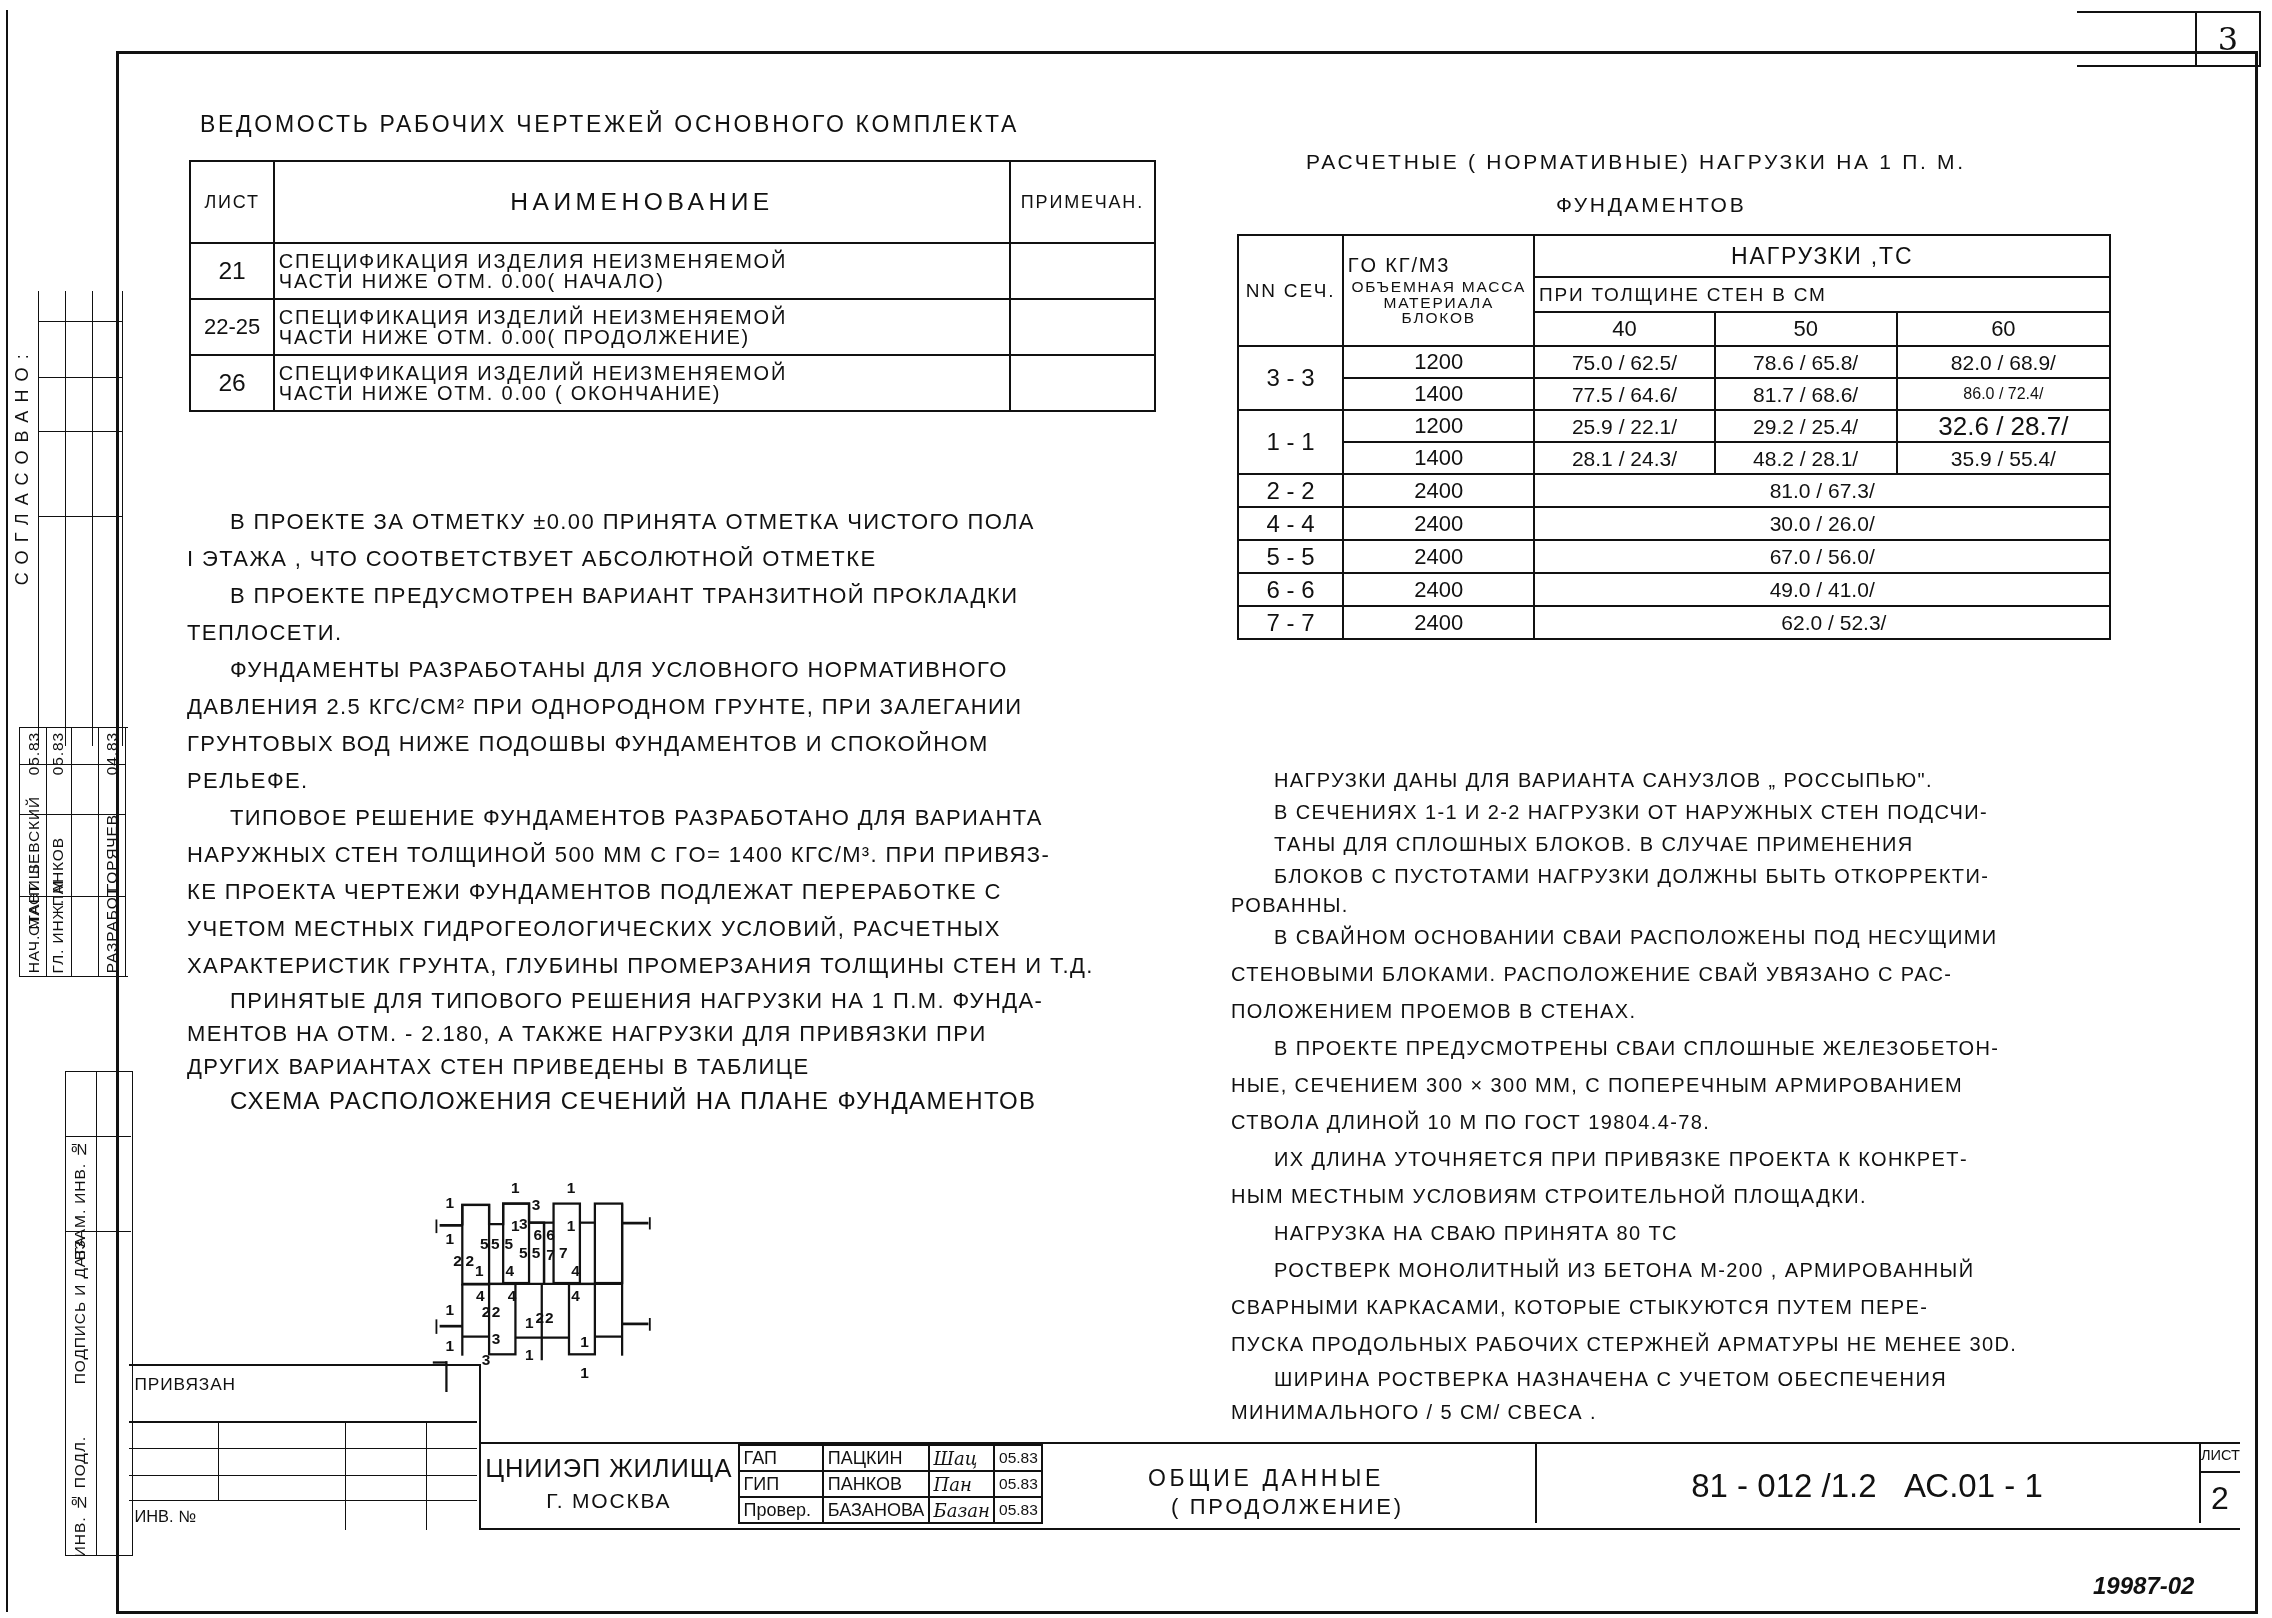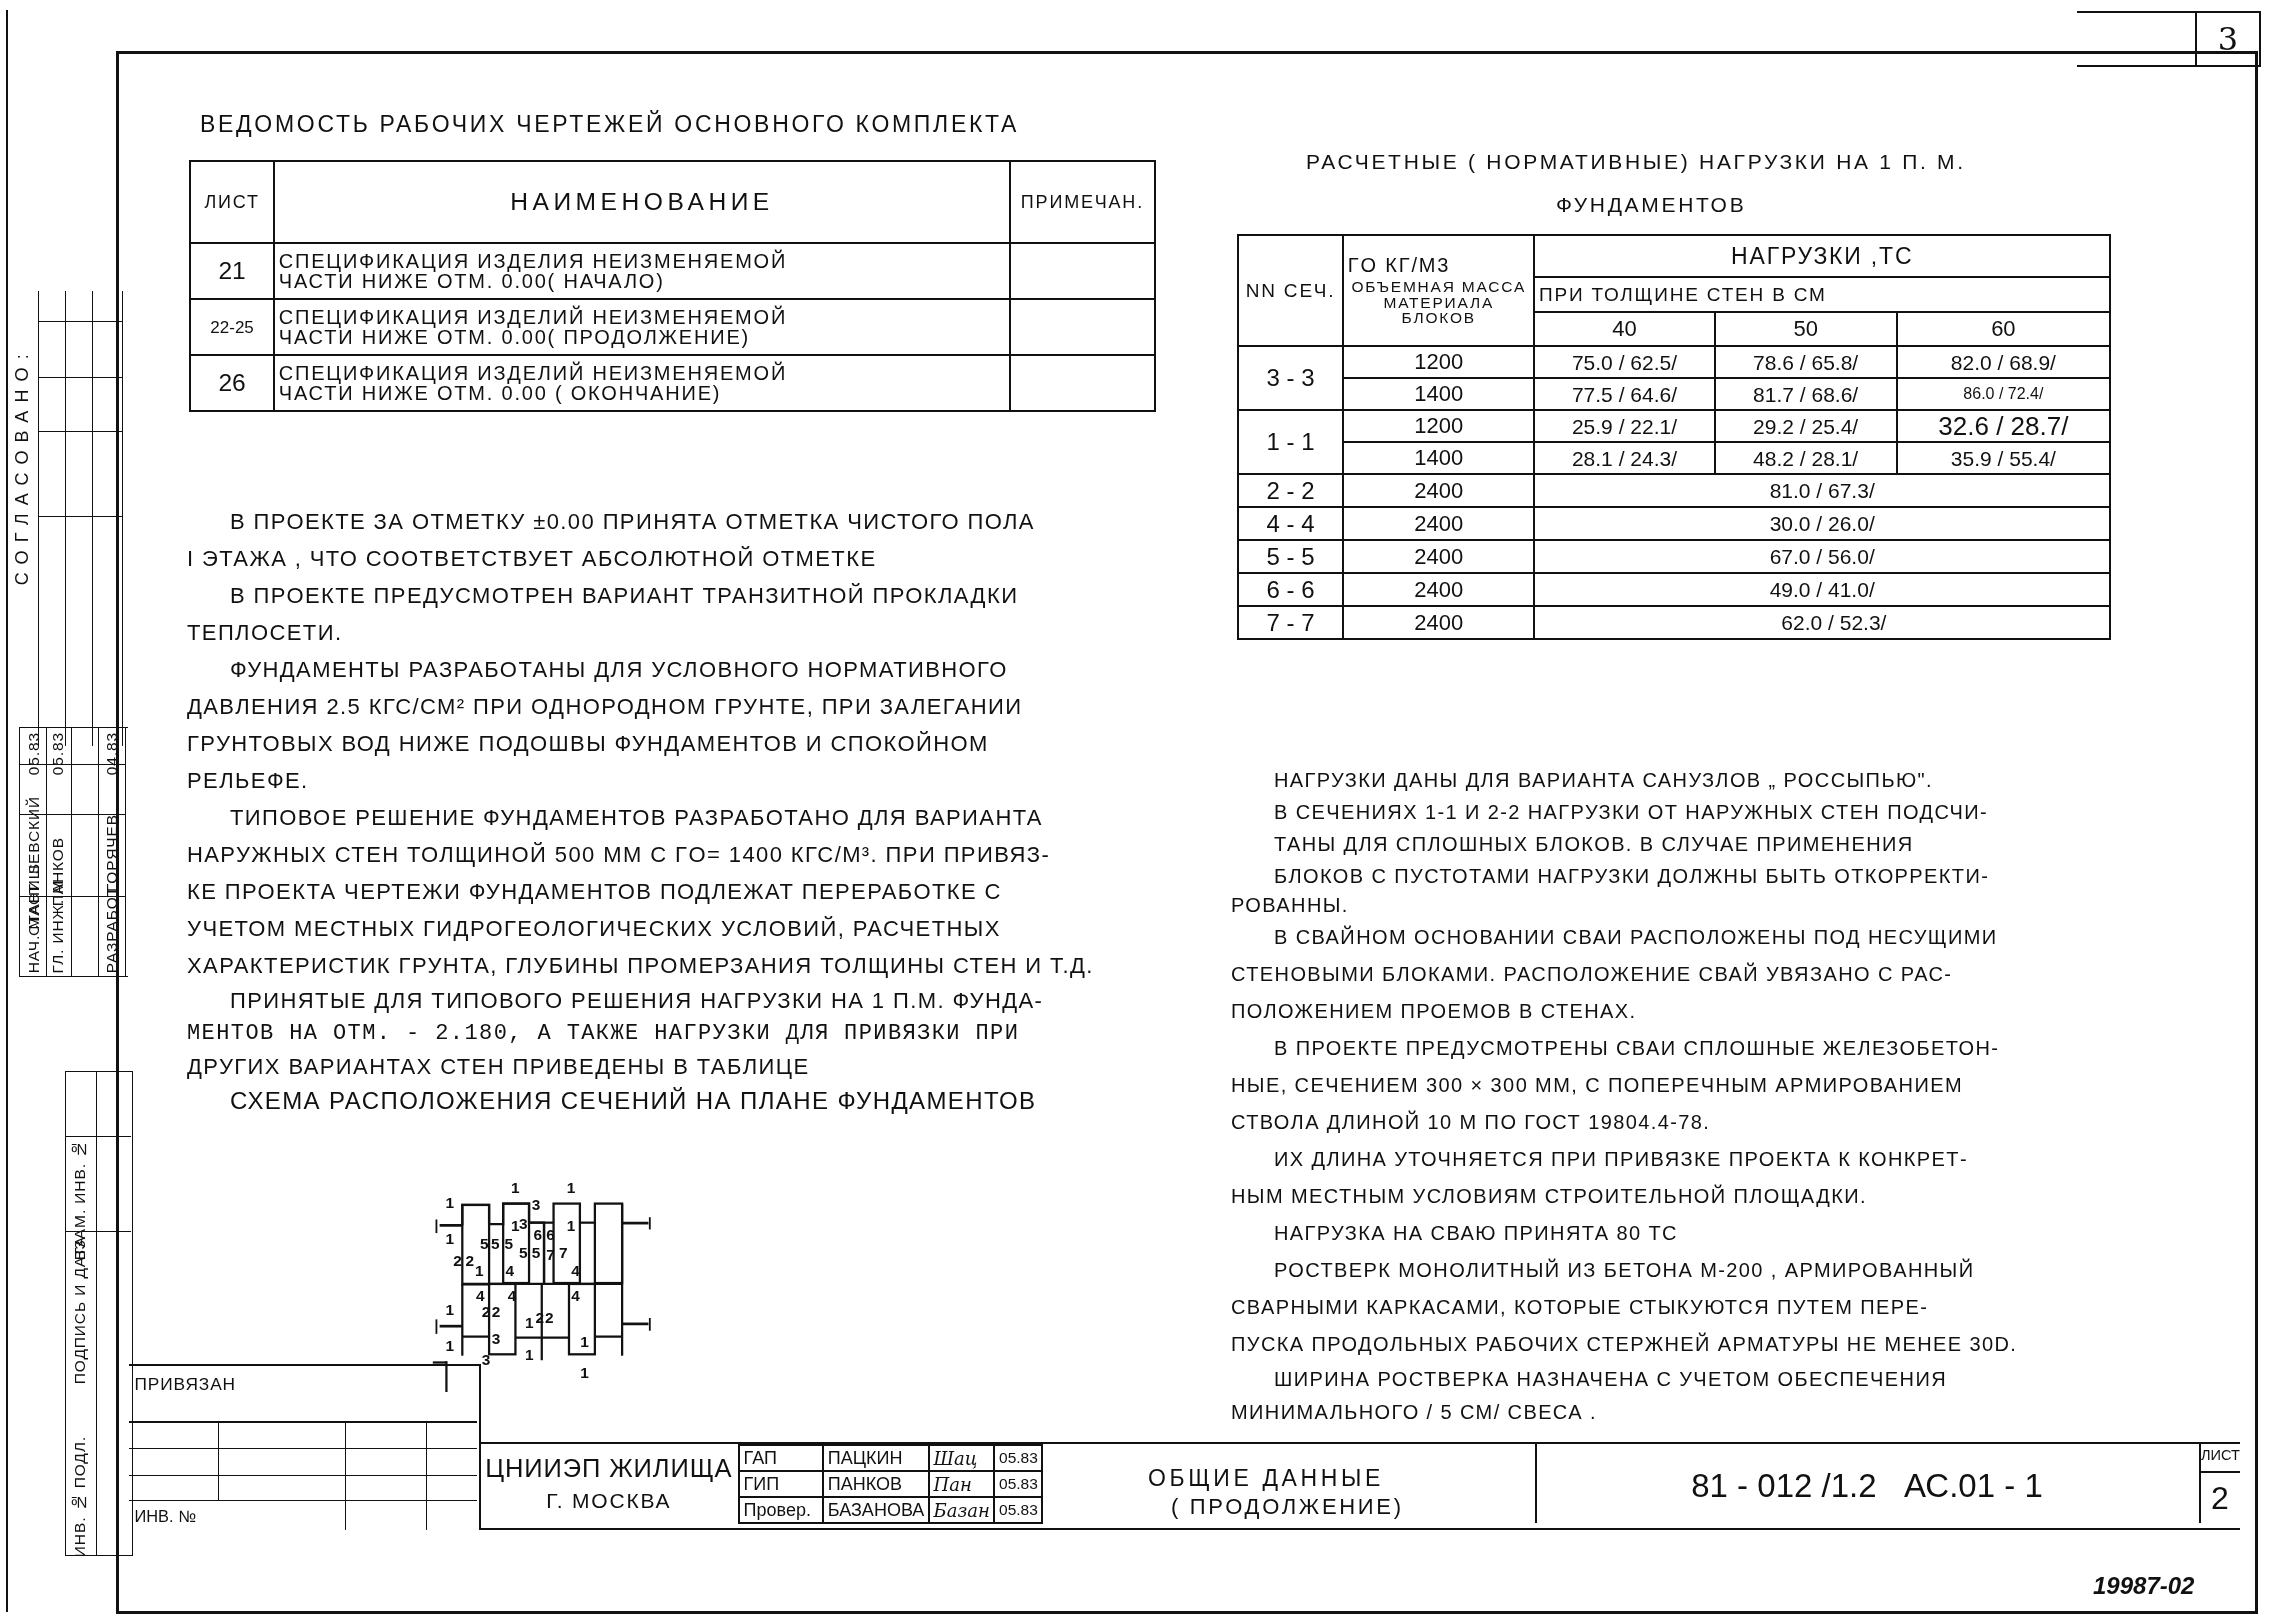--- a/index.html
+++ b/index.html
@@ -89,21 +89,21 @@
   </tr>
   <tr style="height:56px;">
     <td class="c" style="font-size:24.6px;">21</td>
     <td class="caps">
           <div>Спецификация изделия неизменяемой</div>
           <div>части ниже отм. 0.00( начало)</div>
         </td>
     <td></td>
   </tr>
   <tr style="height:56px;">
-    <td class="c" style="font-size:17px;padding:8px;">22-25</td>
+    <td class="c" style="font-size:22px;padding:8px;">22-25</td>
     <td class="caps">
           <div>Спецификация изделий неизменяемой</div>
           <div>части ниже отм. 0.00( продолжение)</div>
         </td>
     <td></td>
   </tr>
   <tr style="height:56px;">
     <td class="c" style="font-size:24.6px;">26</td>
     <td class="caps">
           <div>Спецификация изделий неизменяемой</div>
@@ -196,21 +196,21 @@
   <p class="ind">Фундаменты разработаны для условного нормативного</p>
   <p>давления 2.5 кгс/см² при однородном грунте, при залегании</p>
   <p>грунтовых вод ниже подошвы фундаментов и спокойном</p>
   <p>рельефе.</p>
   <p class="ind">Типовое решение фундаментов разработано для варианта</p>
   <p>наружных стен толщиной 500 мм с γо= 1400 кгс/м³. При привяз-</p>
   <p>ке проекта чертежи фундаментов подлежат переработке с</p>
   <p>учетом местных гидрогеологических условий, расчетных</p>
   <p>характеристик грунта, глубины промерзания толщины стен и т.д.</p>
   <p class="ind" style="line-height:33px;">Принятые для типового решения нагрузки на 1 п.м. фунда-</p>
-  <p style="line-height:33px;font-family:Liberation Mono, monospace;">ментов на отм. - 2.180, а также нагрузки для привязки при</p>
+  <p style="line-height:33px;">ментов на отм. - 2.180, а также нагрузки для привязки при</p>
   <p style="line-height:33px;">других вариантах стен приведены в таблице</p>
   <p class="ind" style="line-height:36px;font-size:24px;">Схема расположения сечений на плане фундаментов</p>
 </div>
 
 <div class="abs para" style="left:1231px;top:764px;font-size:20px;">
   <p class="ind" style="line-height:32px;">Нагрузки даны для варианта санузлов „ россыпью".</p>
   <p class="ind" style="line-height:32px;">В сечениях 1-1 и 2-2 нагрузки от наружных стен подсчи-</p>
   <p class="ind" style="line-height:32px;">таны для сплошных блоков. В случае применения</p>
   <p class="ind" style="line-height:32px;">блоков с пустотами нагрузки должны быть откорректи-</p>
   <p style="line-height:27px;">рованны.</p>

